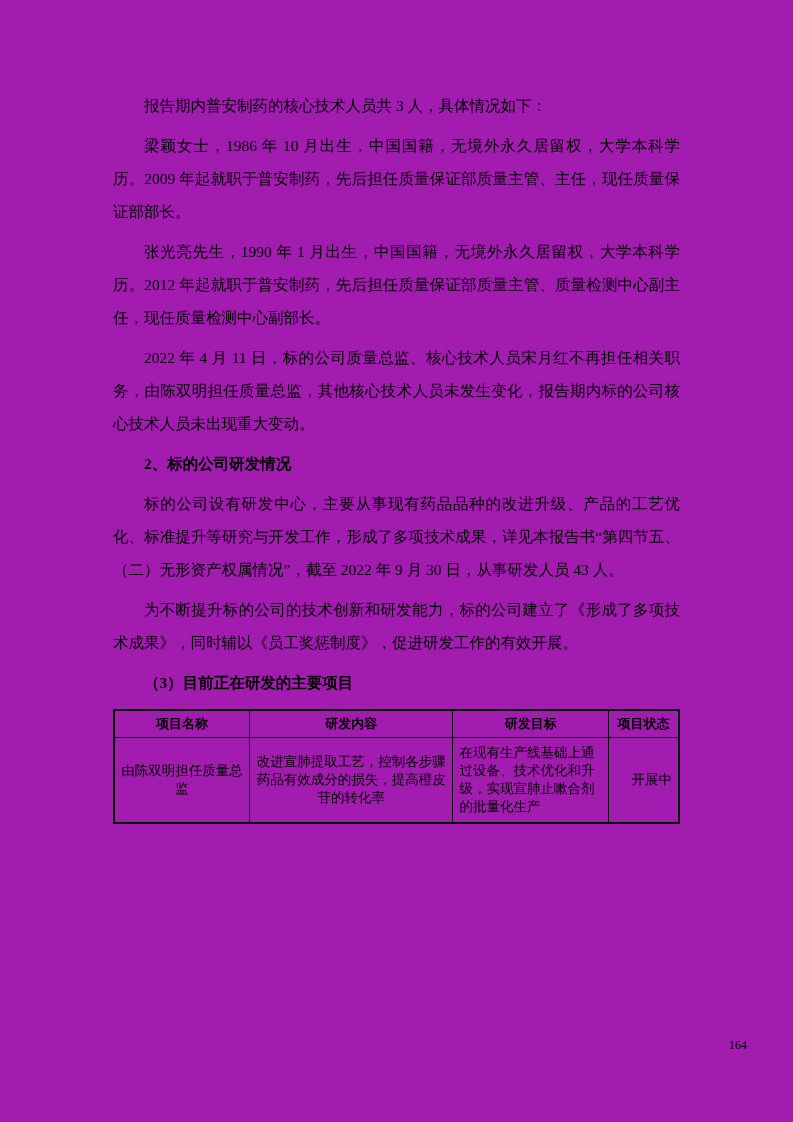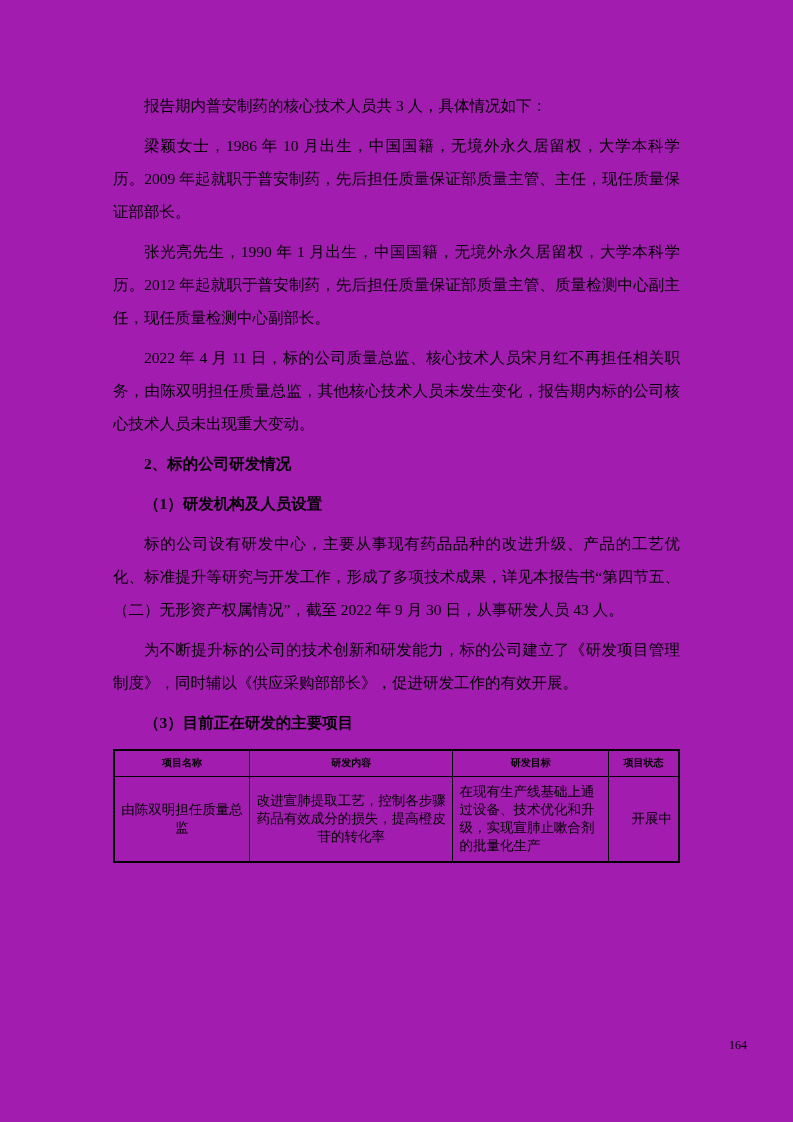--- a/index.html
+++ b/index.html
@@ -43,21 +43,21 @@
   .project-table th,
   .project-table td {
     border: 1px solid #000;
     vertical-align: middle;
     word-break: break-all;
   }
   .project-table {
     border: 2px solid #000;
   }
   .project-table th {
-    font-size: 10px;
+    font-size: 13px;
     font-weight: bold;
     text-align: center;
     padding: 4px 4px;
     height: 26px;
   }
   .project-table td {
     font-size: 13.5px;
     line-height: 18px;
     padding: 6px 6px;
   }
@@ -83,24 +83,23 @@
 <div class="page">
 
   <div class="doc-content">
 
     <p class="para">报告期内普安制药的核心技术人员共 3 人，具体情况如下：</p>
     <p class="para">梁颖女士，1986 年 10 月出生，中国国籍，无境外永久居留权，大学本科学历。2009 年起就职于普安制药，先后担任质量保证部质量主管、主任，现任质量保证部部长。</p>
     <p class="para">张光亮先生，1990 年 1 月出生，中国国籍，无境外永久居留权，大学本科学历。2012 年起就职于普安制药，先后担任质量保证部质量主管、质量检测中心副主任，现任质量检测中心副部长。</p>
     <p class="para">2022 年 4 月 11 日，标的公司质量总监、核心技术人员宋月红不再担任相关职务，由陈双明担任质量总监，其他核心技术人员未发生变化，报告期内标的公司核心技术人员未出现重大变动。</p>
 
     <p class="para heading">2、标的公司研发情况</p>
-    <p class="para heading">（1）研发机构及人员设置</p>
     <p class="para">标的公司设有研发中心，主要从事现有药品品种的改进升级、产品的工艺优化、标准提升等研究与开发工作，形成了多项技术成果，详见本报告书“第四节五、（二）无形资产权属情况”，截至 2022 年 9 月 30 日，从事研发人员 43 人。</p>
 
-    <p class="para">为不断提升标的公司的技术创新和研发能力，标的公司建立了《研发项目管理制度》，同时辅以《供应采购部部长》，促进研发工作的有效开展。</p>
+    <p class="para">为不断提升标的公司的技术创新和研发能力，标的公司建立了《形成了多项技术成果》，同时辅以《员工奖惩制度》，促进研发工作的有效开展。</p>
 
     <p class="para heading">（3）目前正在研发的主要项目</p>
 
     <table class="project-table">
       <colgroup>
         <col class="col-name">
         <col class="col-desc">
         <col class="col-goal">
         <col class="col-status">
       </colgroup>

